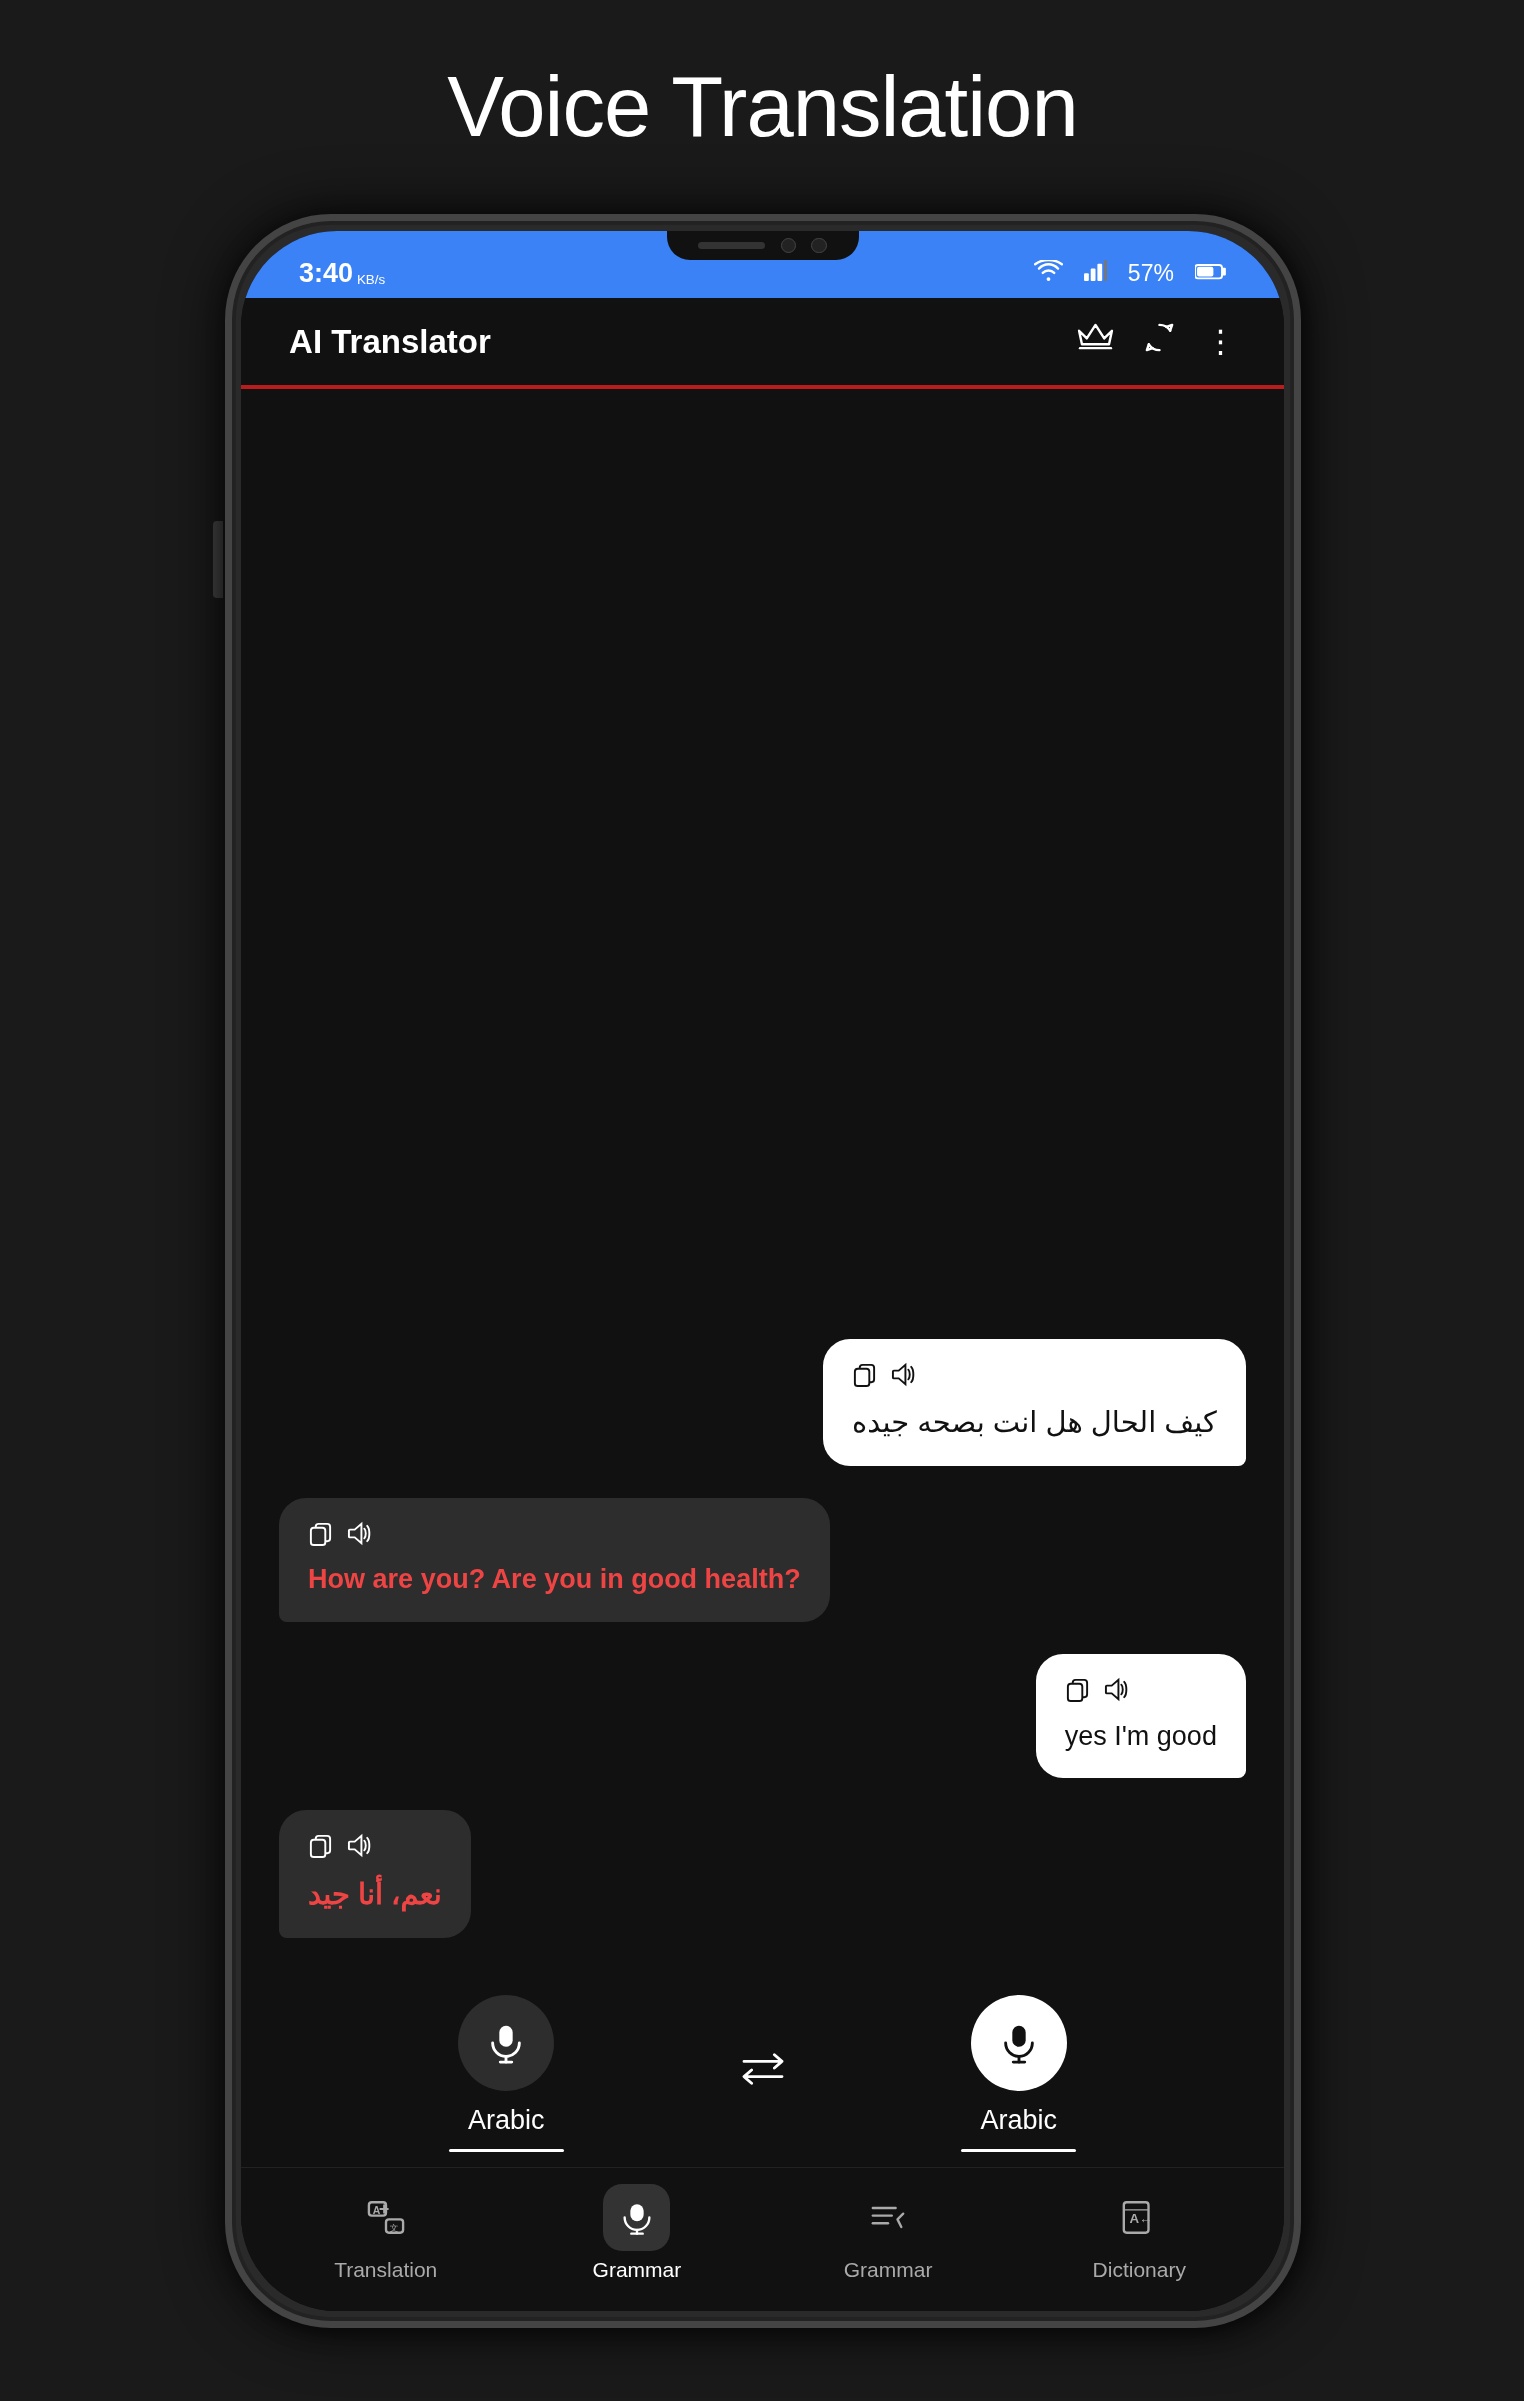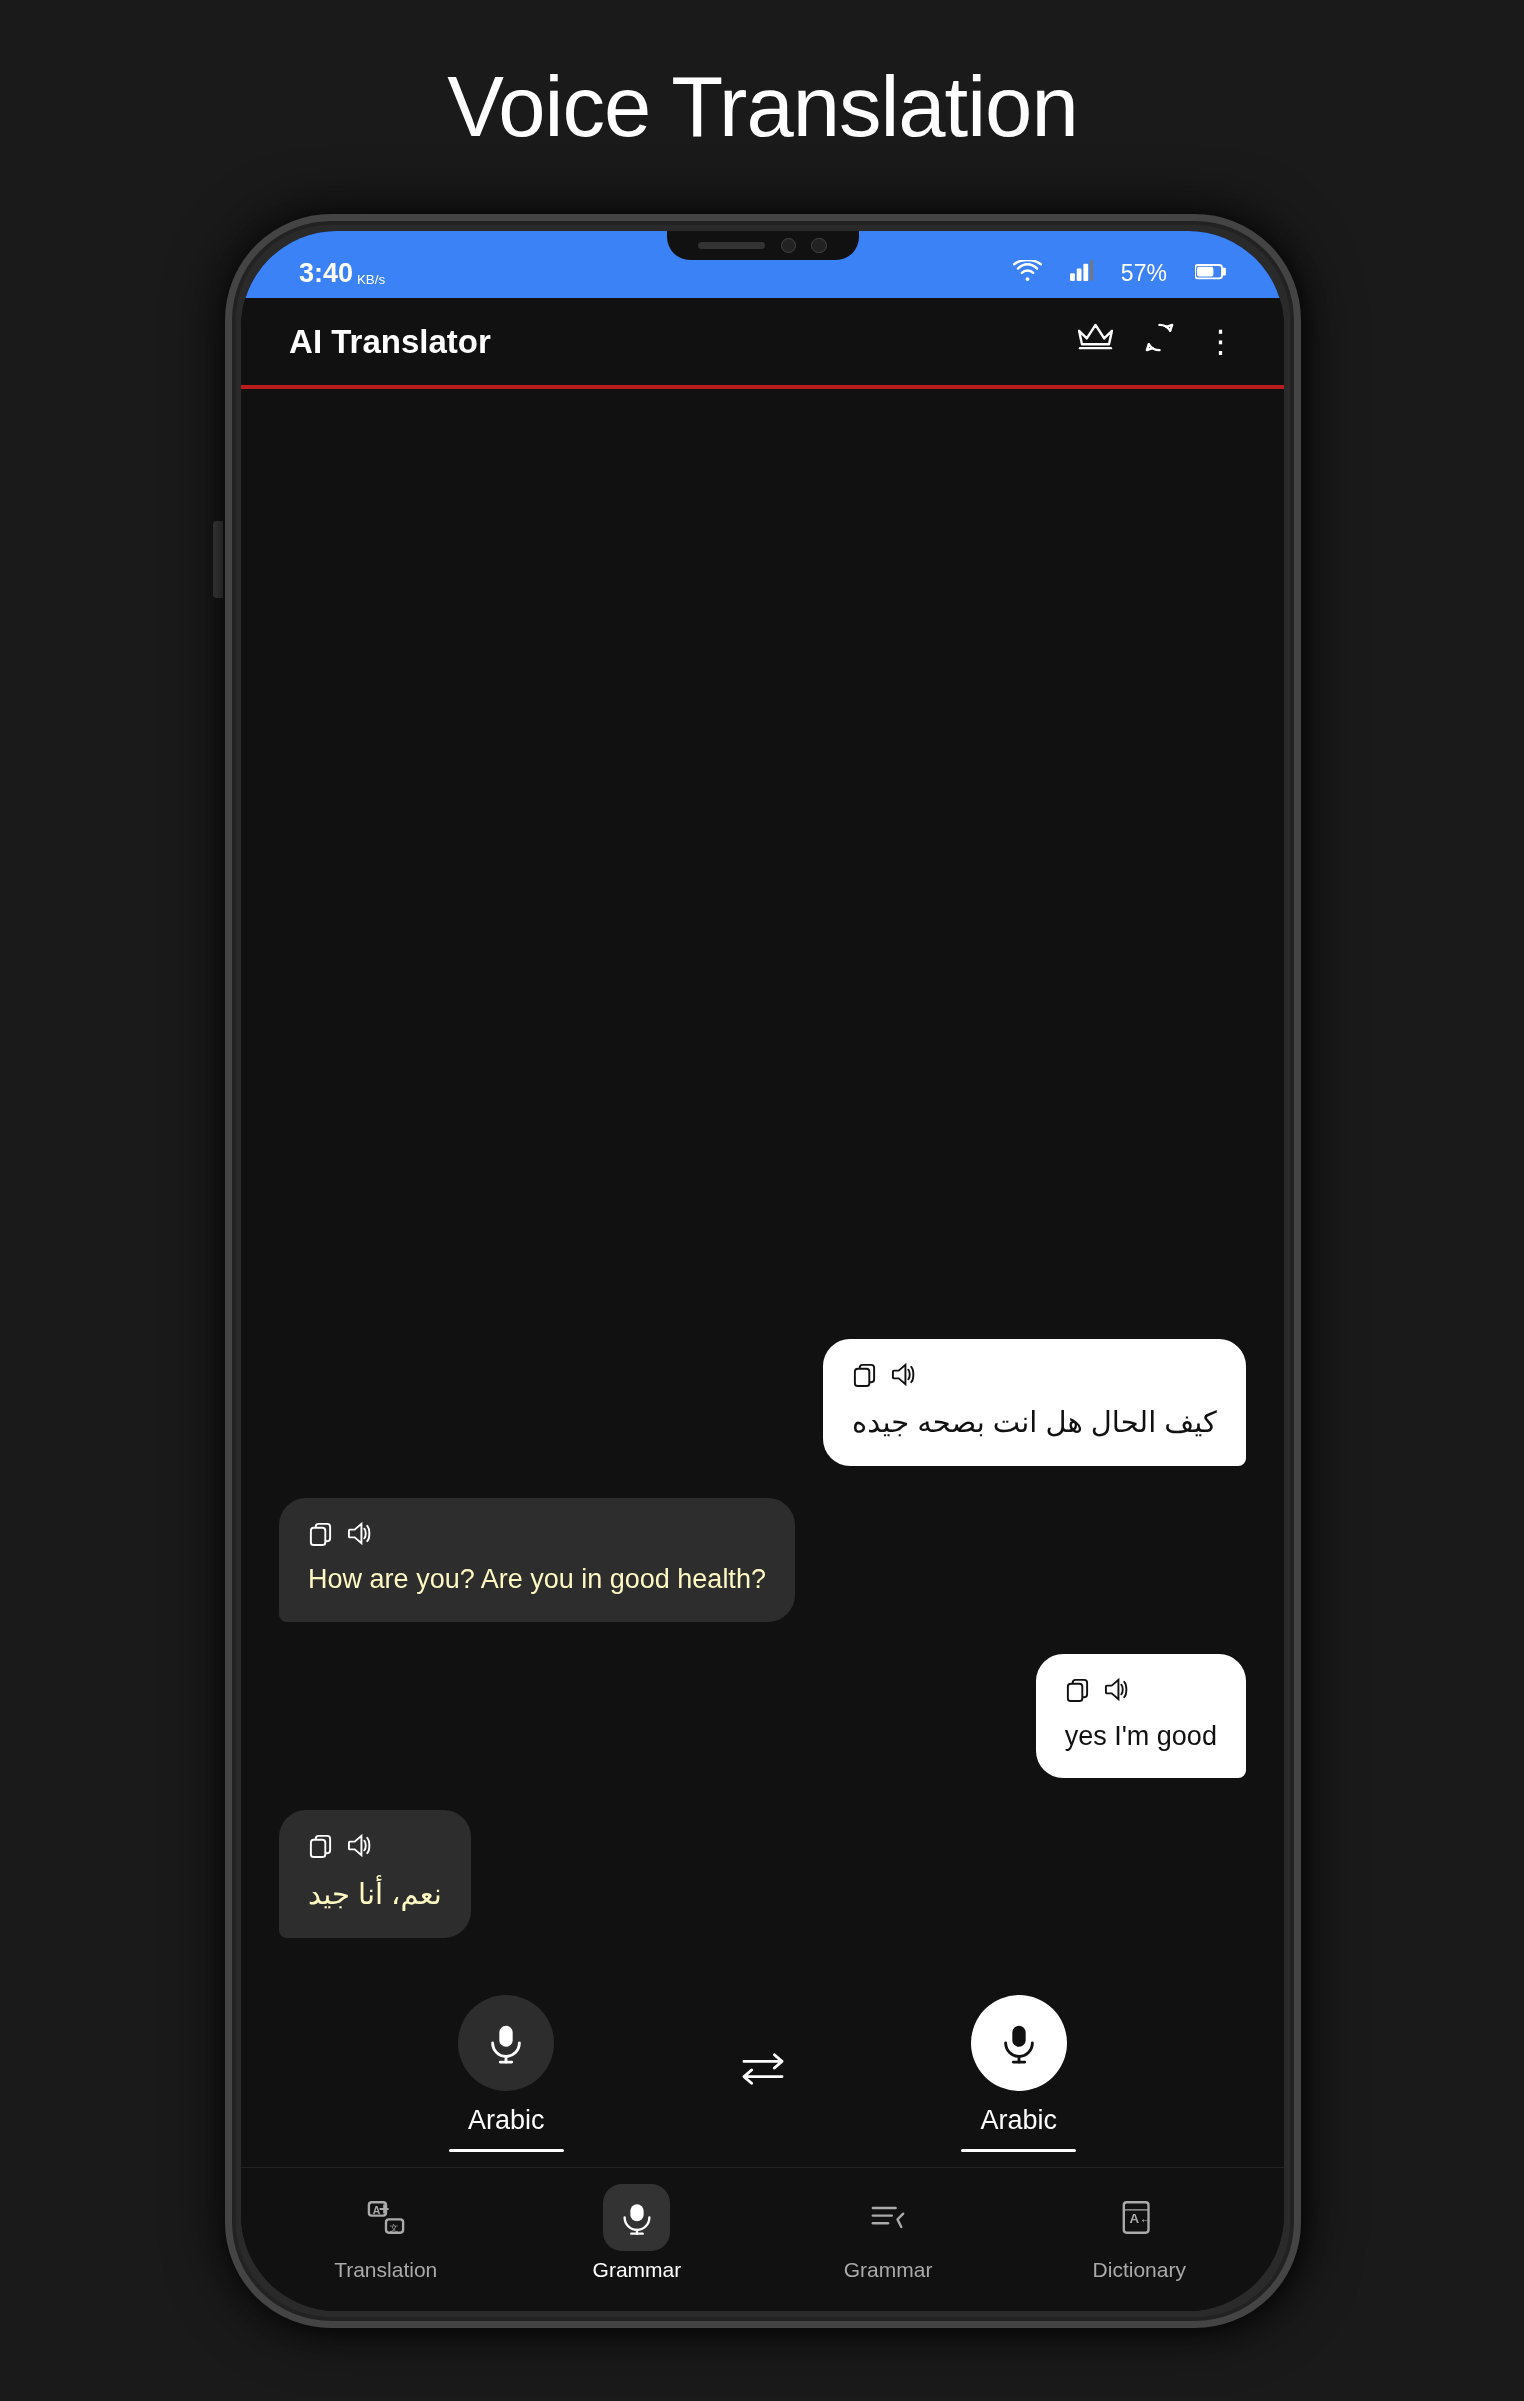--- a/index.html
+++ b/index.html
@@ -75,21 +75,21 @@
     }
     .status-kb {
       font-size: 13.4px;
       font-weight: 400;
       color: #fff;
       margin-bottom: 1.9px;
     }
     .status-icons {
       display: flex;
       align-items: center;
-      gap: 28px;
+      gap: 21px;
       color: #fff;
       font-size: 21px;
     }
 
     
     .app-header {
       display: flex;
       align-items: center;
       justify-content: space-between;
       padding: 23px 48px;
@@ -136,21 +136,22 @@
     .bubble-content-right {
       background: #ffffff;
       border-radius: 27px 27px 7.7px 27px;
       padding: 23px 29px;
       color: #111;
     }
     .bubble-content-left {
       background: #2d2d2d;
       border-radius: 27px 27px 27px 7.7px;
       padding: 23px 29px;
-      color: #fef9c3;
+      color: #ef4444;
+      font-weight: bold;
     }
 
     .bubble-icons {
       display: flex;
       gap: 13.4px;
       margin-bottom: 9.6px;
     }
     .bubble-icon {
       font-size: 25px;
     }

